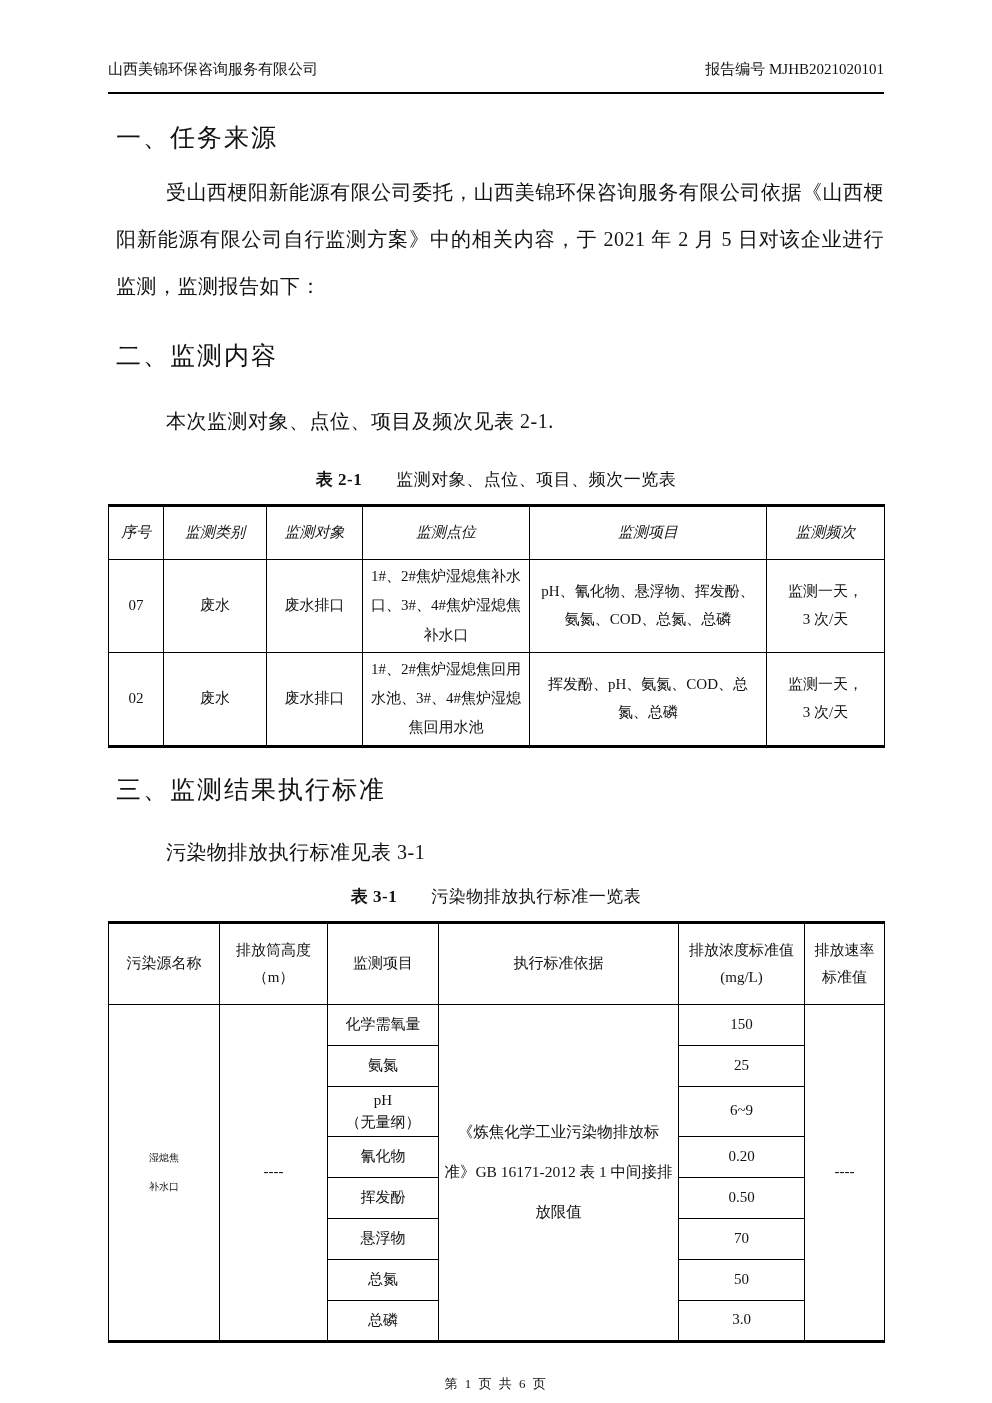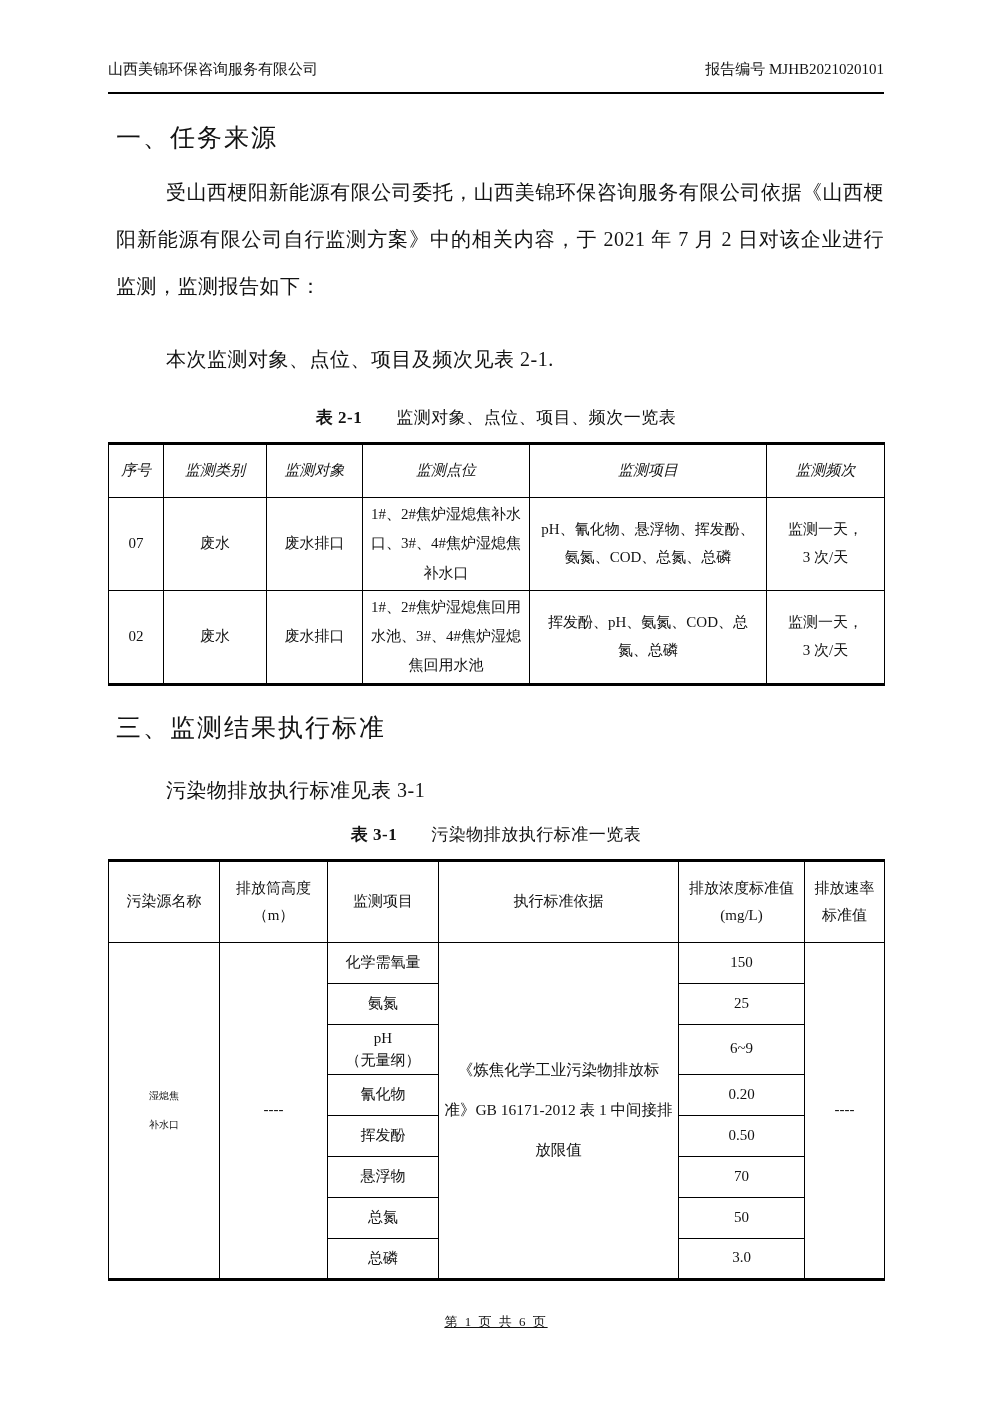--- a/index.html
+++ b/index.html
@@ -85,37 +85,37 @@
   .t31 tbody td { height: 41px; text-align: center; }
   .t31 .c-src { line-height: 2.9; font-size: 10px; }
   .t31 .c-basis { line-height: 2.6; font-size: 15.5px; }
   .t31 .c-item { line-height: 1.5; }
   
   .doc-footer {
     text-align: center;
     font-size: 13px;
     letter-spacing: 2px;
     margin-top: 32px;
-    text-decoration: underline;
   }
 </style>
 </head>
 <body>
 
 <div class="page">
 
   <div class="doc-header">
     <span>山西美锦环保咨询服务有限公司</span>
     <span>报告编号 MJHB2021020101</span>
   </div>
   <hr class="header-rule">
 
   <div class="section-title">一、任务来源</div>
-  <p class="para">受山西梗阳新能源有限公司委托，山西美锦环保咨询服务有限公司依据《山西梗阳新能源有限公司自行监测方案》中的相关内容，于 2021 年 7 月 2 日对该企业进行监测，监测报告如下：</p>
-
+  <p class="para">受山西梗阳新能源有限公司委托，山西美锦环保咨询服务有限公司依据《山西梗阳新能源有限公司自行监测方案》中的相关内容，于 2021 年 2 月 5 日对该企业进行监测，监测报告如下：</p>
+
+  <div class="section-title" style="margin-top:29px;">二、监测内容</div>
   <p class="intro">本次监测对象、点位、项目及频次见表 2-1.</p>
   <div class="tbl-caption">
     <span class="cap-label">表 2-1</span><span>监测对象、点位、项目、频次一览表</span>
   </div>
 
   <table class="t21">
     <colgroup>
       <col style="width:55px">
         <col style="width:103px">
         <col style="width:96px">

